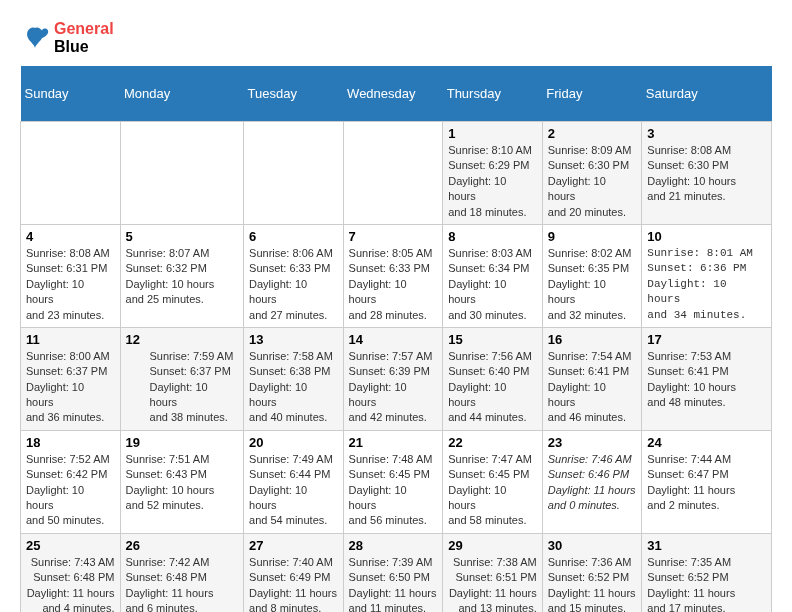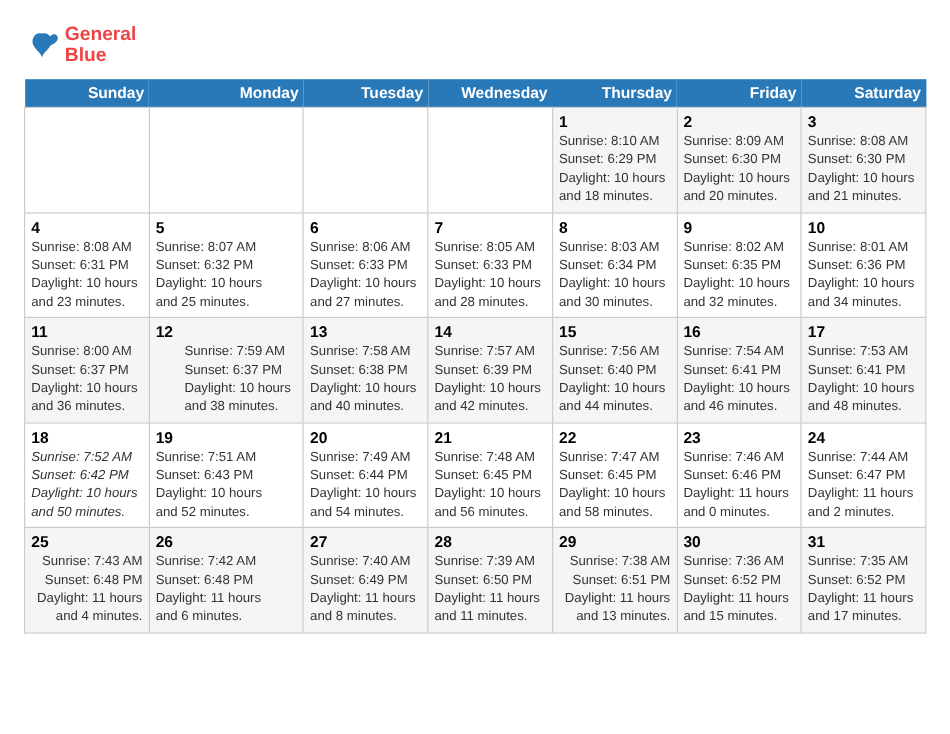--- a/index.html
+++ b/index.html
@@ -38,24 +38,24 @@
       color: #333;
     }
     table {
       width: 100%;
       border-collapse: collapse;
       font-size: 11px;
     }
     thead tr th {
       background-color: #2979b8;
       color: #fff;
-      text-align: right;
-      padding: 4px 4px;
+      text-align: left;
+      padding: 20px 4px;
       font-size: 13px;
-      font-weight: bold;
+      font-weight: normal;
     }
     tbody tr td {
       border: 1px solid #ccc;
       padding: 4px 5px;
       vertical-align: top;
       background: #fff;
       height: 80px;
     }
     tbody tr:nth-child(odd) td {
       background: #f5f5f5;
@@ -78,21 +78,21 @@
 <body>
 
 <div class="header-area">
   <div class="logo">
     <svg class="logo-bird" viewBox="0 0 30 28" xmlns="http://www.w3.org/2000/svg">
       <path d="M15 4 C10 2 5 8 8 14 C10 18 14 20 15 24 C16 20 20 18 22 14 C25 8 20 2 15 4Z" fill="#2979b8"></path>
       <path d="M22 6 C25 3 29 5 28 9 C27 12 22 14 22 14 C22 14 20 10 22 6Z" fill="#2979b8"></path>
     </svg>
     <div>
       <div style="font-size:16px;font-weight:bold;color:#ef4444;">General</div>
-      <div style="font-size:16px;font-weight:bold;color:#ef4444;">Blue</div>
+      <div style="font-size:16px;font-weight:bold;color:#000000;">Blue</div>
     </div>
   </div>
   <div class="title-area">
     <div class="main-title"></div>
     <div class="subtitle"></div>
   </div>
 </div>
 
 <table>
   <thead>
@@ -172,21 +172,21 @@
         </td>
         <td>
           <div class="day-num">9</div>
           <div class="day-info" style="white-space: pre-line;">Sunrise: 8:02 AM
 Sunset: 6:35 PM
 Daylight: 10 hours
 and 32 minutes.</div>
         </td>
         <td>
           <div class="day-num">10</div>
-          <div class="day-info" style="white-space: pre-line;">Sunrise: 8:01 AM
+          <div class="day-info" style="white-space: pre-line; font-family: Liberation Mono, monospace;">Sunrise: 8:01 AM
 Sunset: 6:36 PM
 Daylight: 10 hours
 and 34 minutes.</div>
         </td>
       </tr>
       <tr>
         <td>
           <div class="day-num">11</div>
           <div class="day-info" style="white-space: pre-line;">Sunrise: 8:00 AM
 Sunset: 6:37 PM
@@ -232,21 +232,21 @@
           <div class="day-num">17</div>
           <div class="day-info" style="white-space: pre-line;">Sunrise: 7:53 AM
 Sunset: 6:41 PM
 Daylight: 10 hours
 and 48 minutes.</div>
         </td>
       </tr>
       <tr>
         <td>
           <div class="day-num">18</div>
-          <div class="day-info" style="white-space: pre-line; font-style: italic;">Sunrise: 7:52 AM
+          <div class="day-info" style="white-space: pre-line;">Sunrise: 7:52 AM
 Sunset: 6:42 PM
 Daylight: 10 hours
 and 50 minutes.</div>
         </td>
         <td>
           <div class="day-num">19</div>
           <div class="day-info" style="white-space: pre-line;">Sunrise: 7:51 AM
 Sunset: 6:43 PM
 Daylight: 10 hours
 and 52 minutes.</div>
@@ -267,21 +267,21 @@
         </td>
         <td>
           <div class="day-num">22</div>
           <div class="day-info" style="white-space: pre-line;">Sunrise: 7:47 AM
 Sunset: 6:45 PM
 Daylight: 10 hours
 and 58 minutes.</div>
         </td>
         <td>
           <div class="day-num">23</div>
-          <div class="day-info" style="white-space: pre-line;">Sunrise: 7:46 AM
+          <div class="day-info" style="white-space: pre-line; font-style: italic;">Sunrise: 7:46 AM
 Sunset: 6:46 PM
 Daylight: 11 hours
 and 0 minutes.</div>
         </td>
         <td>
           <div class="day-num">24</div>
           <div class="day-info" style="white-space: pre-line;">Sunrise: 7:44 AM
 Sunset: 6:47 PM
 Daylight: 11 hours
 and 2 minutes.</div>

